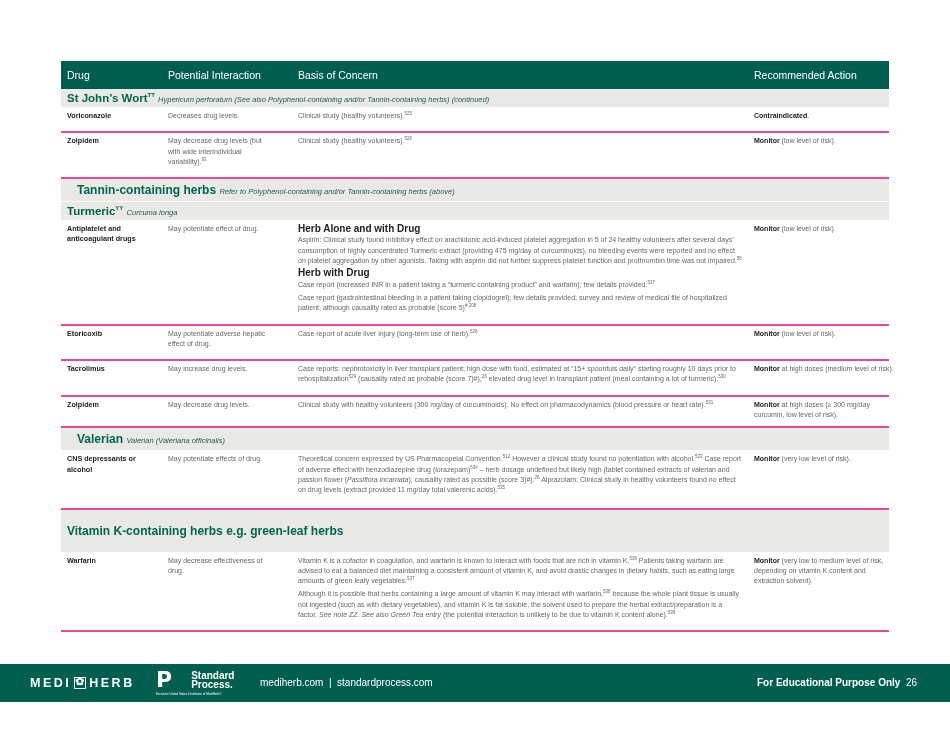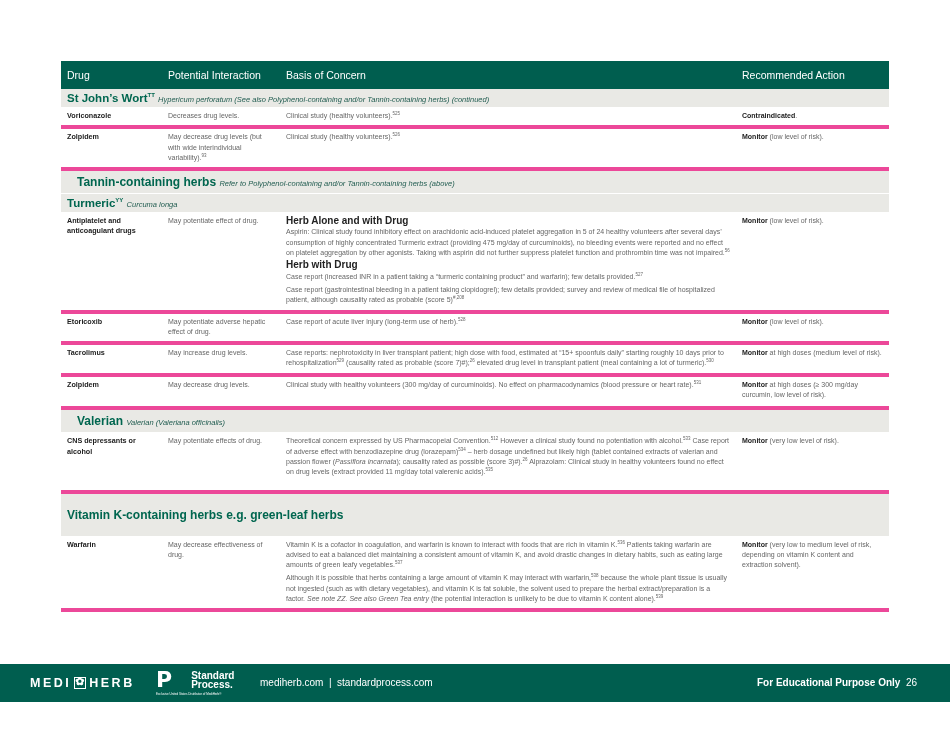--- a/index.html
+++ b/index.html
@@ -4,29 +4,29 @@
 <style>
   * { margin:0; padding:0; box-sizing:border-box; }
   html, body { width:950px; height:735px; background:#ffffff; overflow:hidden; }
   body { font-family: "Liberation Sans", sans-serif; color:#555; position:relative; }
 
   .table { position:absolute; left:61px; top:61px; width:828px; }
   .thead { display:flex; background:#005e4f; height:28px; align-items:center; color:#fff; font-size:10.5px; }
   .thead div { padding-left:6px; }
   .c1 { width:101px; flex:none; }
   .c2 { width:118px; flex:none; }
-  .c3 { width:456px; flex:none; }
+  .c3 { width:456px; flex:none;margin-left:12px; }
   .c4 { width:153px; flex:none; }
 
   .group { background:#e9e9e5; color:#00664f; font-weight:bold; font-size:11.5px; padding:3px 6px; border-bottom:1px solid #fff; }
   .group .latin { font-style:italic; font-weight:normal; font-size:7.5px; color:#1f5b4f; }
   .group sup { font-size:6px; }
   .group.big { font-size:12px; padding:4px 16px; }
 
-  .row { display:flex; border-bottom:4px solid #ec4899; font-size:7px; line-height:10.3px; padding:3px 0 4px 0; }
+  .row { display:flex; border-bottom:2px solid #ec4899; font-size:7px; line-height:10.3px; padding:3px 0 10px 0; }
   .row > div { padding-left:6px; padding-right:6px; }
   .drug { color:#222; font-weight:bold; font-size:7.2px; }
   .pot { color:#666; }
   .basis { color:#666; }
   .basis .sub { color:#222; font-weight:bold; font-size:10px; margin-bottom:1px; }
   .basis p + p, .basis .sub + p { margin-top:0; }
   .basis p.gap { margin-top:3px; }
   .action { color:#666; }
   .action b { color:#222; }
   sup.ref { font-size:4.5px; vertical-align:super; line-height:0; }

